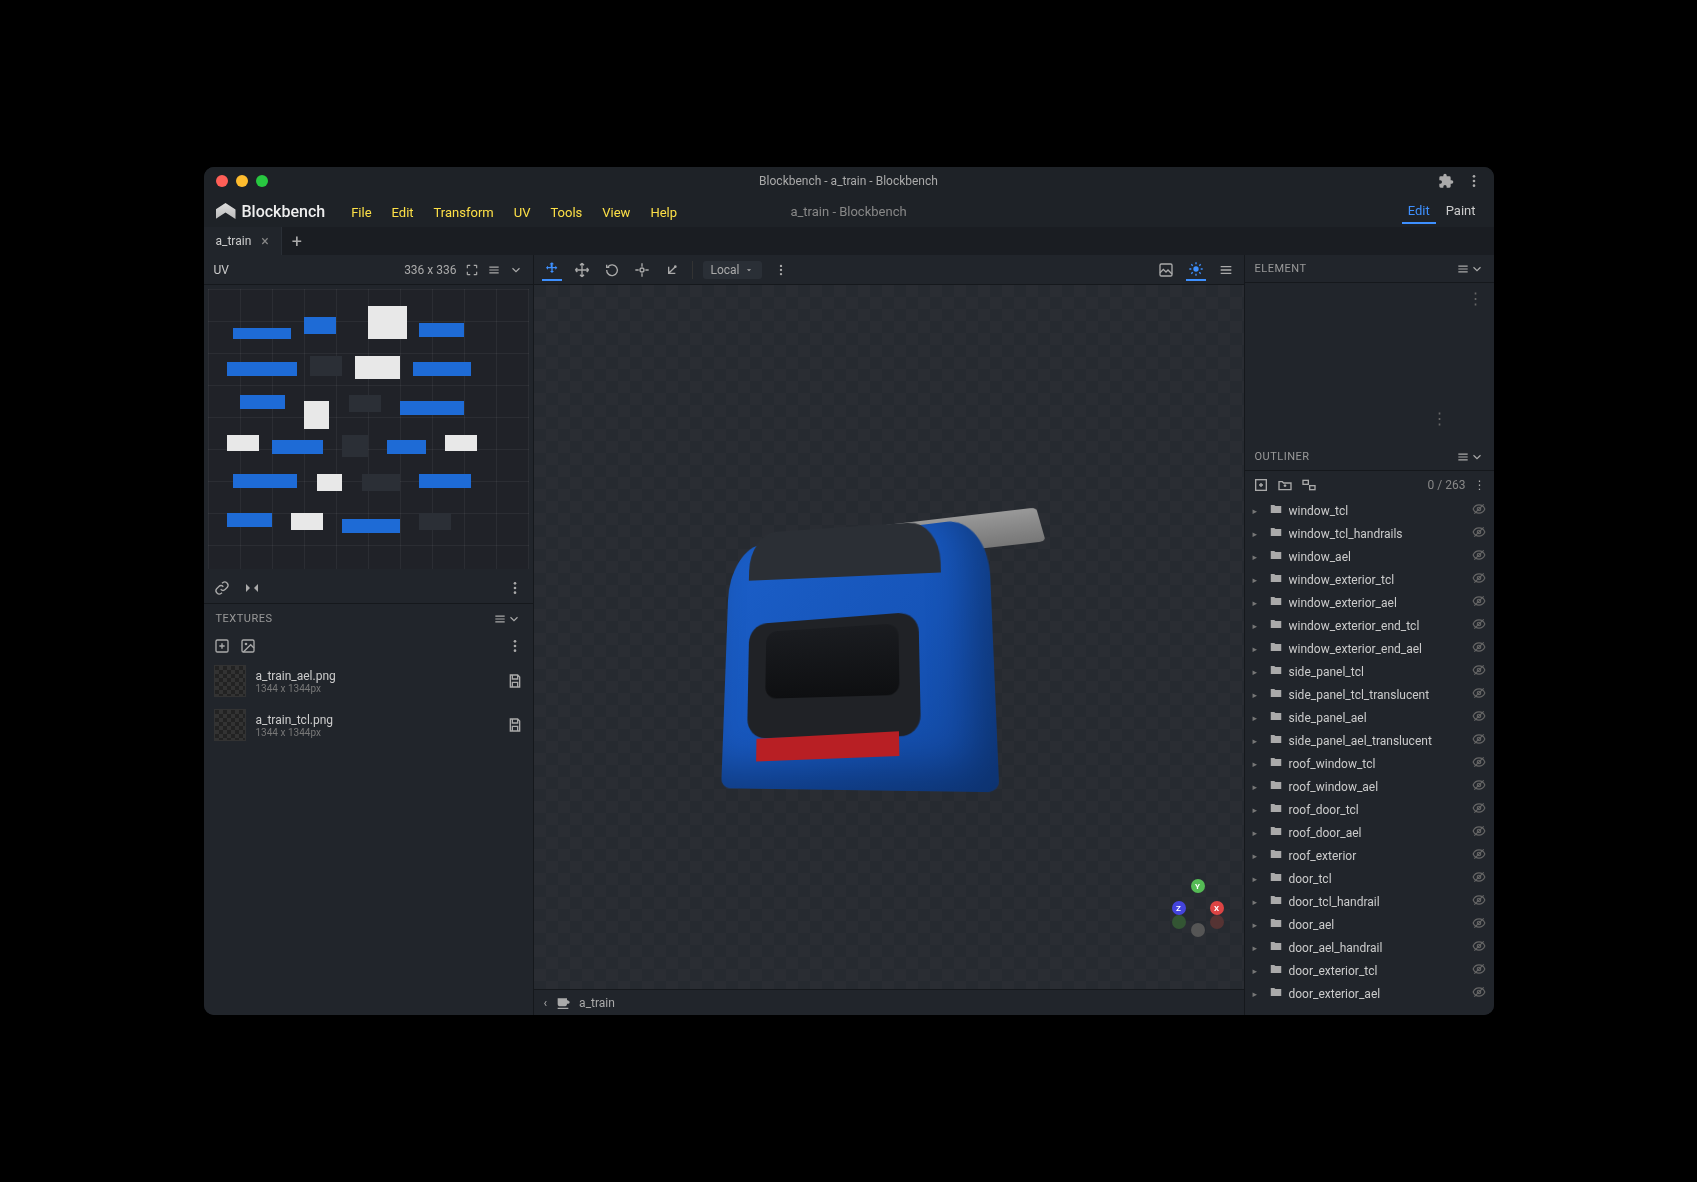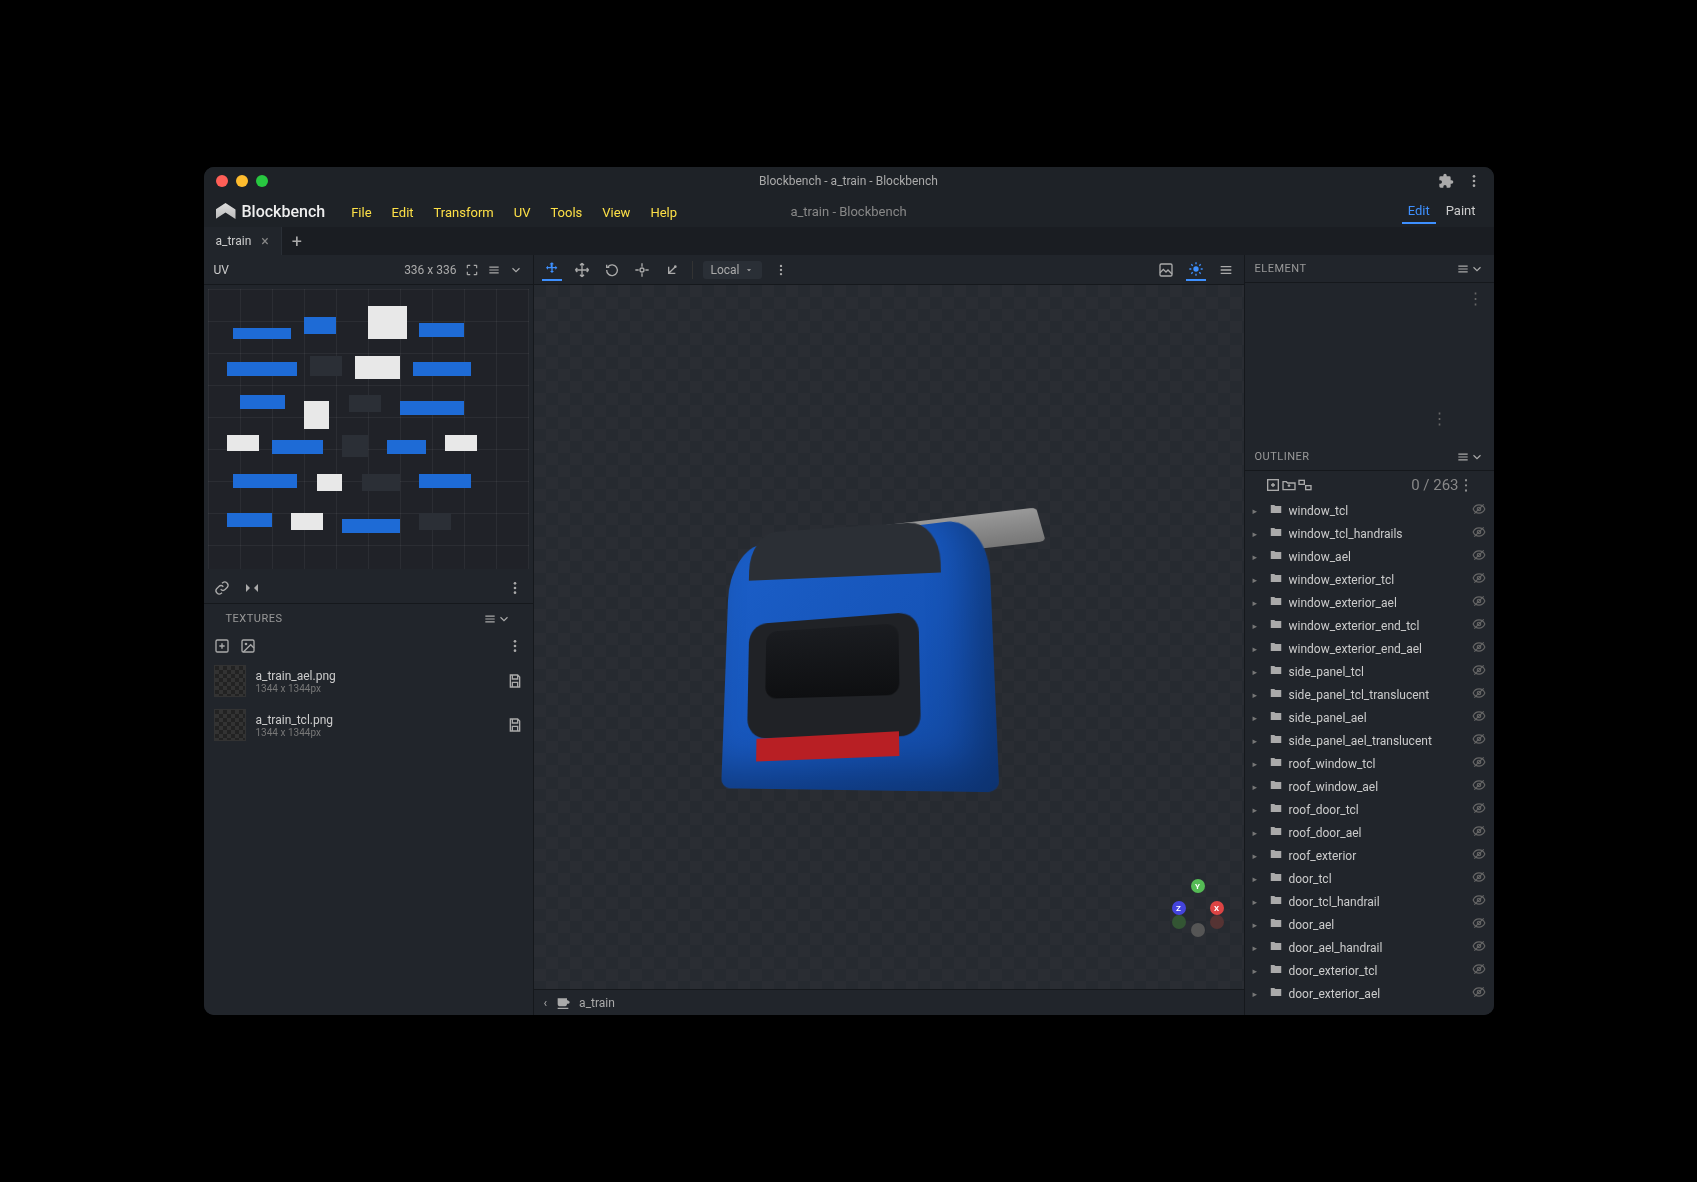--- a/index.html
+++ b/index.html
@@ -51,21 +51,21 @@
   linear-gradient(rgba(255,255,255,0.05) 1px, transparent 1px) 0 0/32px 32px,
   #202228; }
 .uv-preview .blob { position:absolute; }
 .uv-preview .b-blue { background:#1e6bd6; }
 .uv-preview .b-white { background:#e8e8e8; }
 .uv-preview .b-dark { background:#2b2f36; }
 
 .uv-tools { height: 30px; display: flex; align-items: center; padding: 0 10px; gap: 14px; color: #aaa; }
 
 
-.section-header { height: 30px; display: flex; align-items: center; padding: 0 22px; color: #999; font-size: 11px; letter-spacing: 0.5px; border-top: 1px solid #15181c; }
+.section-header { height: 30px; display: flex; align-items: center; padding: 0 12px; color: #999; font-size: 11px; letter-spacing: 0.5px; border-top: 1px solid #15181c; }
 .section-header .label { flex: 1; }
 .tex-tools { height: 26px; display: flex; align-items: center; padding: 0 10px; gap: 10px; color: #aaa; }
 .tex-item { display: flex; align-items: center; padding: 6px 10px; gap: 10px; color: #ccc; font-size: 12px; cursor: pointer; }
 .tex-thumb { width: 32px; height: 32px; background: repeating-conic-gradient(#333 0 25%, #222 0 50%) 0 0/8px 8px; border: 1px solid #333; }
 .tex-info { flex: 1; display: flex; flex-direction: column; }
 .tex-dim { color: #777; font-size: 10px; }
 .tex-save { color: #aaa; }
 
 
 .toolbar { height: 30px; display: flex; align-items: center; padding: 0 8px; gap: 10px; border-bottom: 1px solid #15181c; }
@@ -92,21 +92,21 @@
 .statusbar .sb-right { margin-left:auto; display:flex; align-items:center; gap:10px;margin-top:40px; }
 .warn { color: #e8a33d; }
 
 
 .panel-section { display: flex; flex-direction: column; }
 .panel-header { height: 28px; display: flex; align-items: center; padding: 0 10px; color: #999; font-size: 11px; letter-spacing: 0.5px; border-bottom: 1px solid #15181c; }
 .panel-header .label { flex: 1; }
 .element-body { height: 160px; }
 .element-dots { float:right; color:#666; padding:6px 10px; }
 
-.outliner-tools { height: 28px; display: flex; align-items: center; padding: 0 20px; color: #aaa; font-size: 15px; }
+.outliner-tools { height: 28px; display: flex; align-items: center; padding: 0 8px; gap: 8px; color: #aaa; font-size: 12px; }
 .outliner-tools .count { margin-left: auto; color: #888; }
 .outliner-list { flex: 1; overflow-y: auto; }
 .outliner-item { display: flex; align-items: center; padding: 3px 8px; gap: 6px; color: #ccc; font-size: 12px; cursor: pointer; }
 .chev { color: #777; font-size: 9px; width: 10px; }
 .folder-icon { color: #aaa; }
 .outliner-item .name { flex: 1; white-space: nowrap; overflow: hidden; text-overflow: ellipsis; }
 .eye-icon { color: #666; }
 
 svg { width: 16px; height: 16px; }
 .sm svg { width: 14px; height: 14px; }

